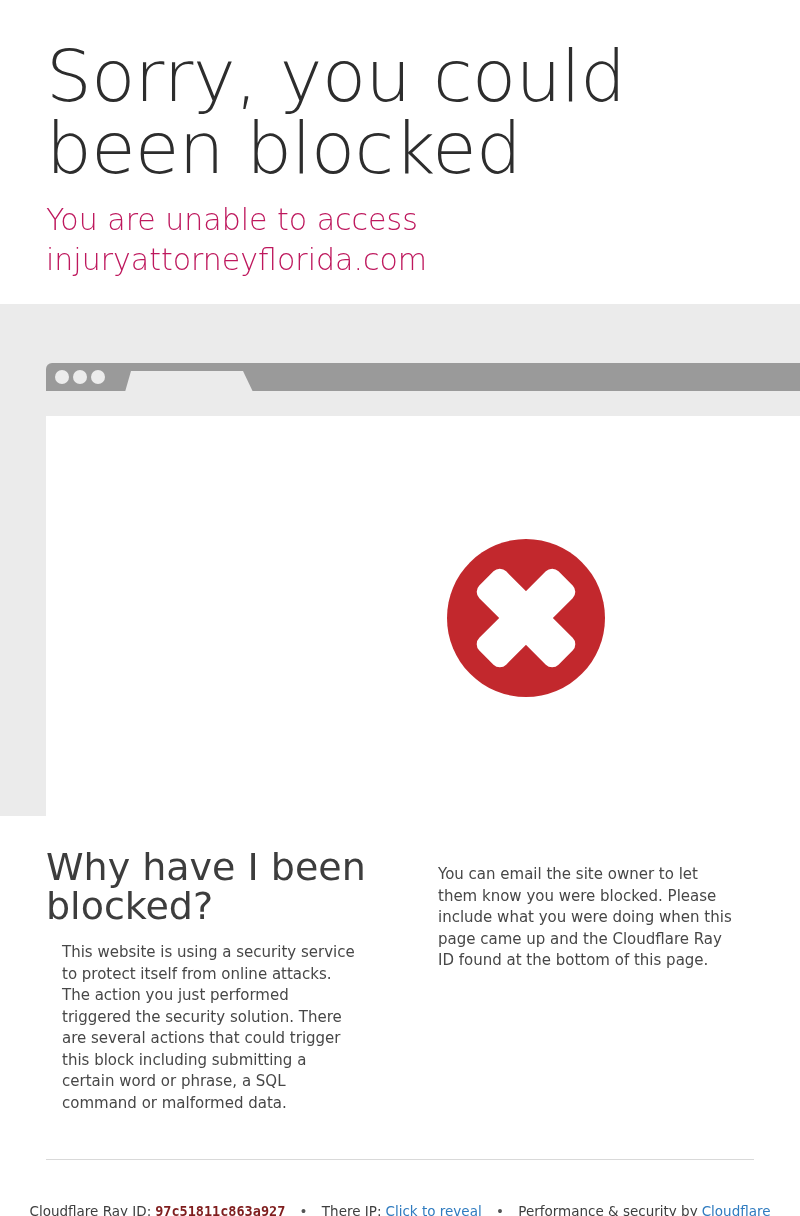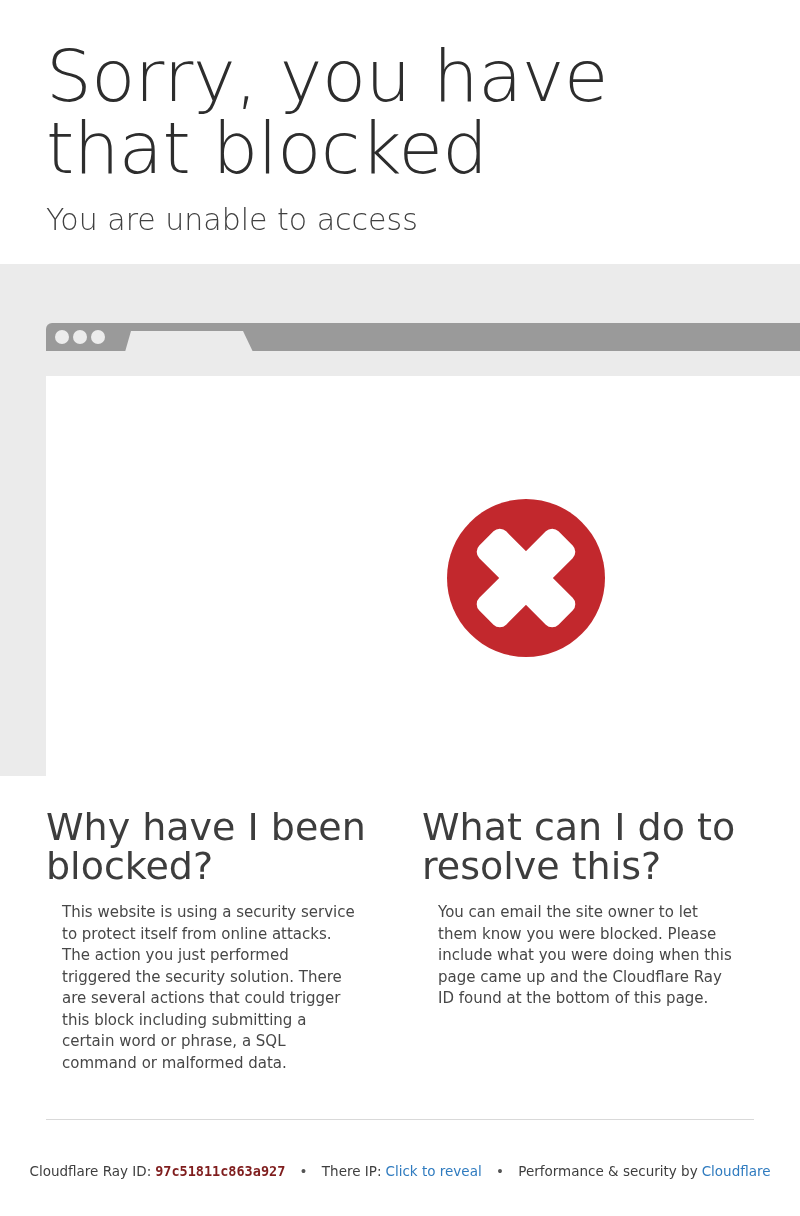--- a/index.html
+++ b/index.html
@@ -29,21 +29,21 @@
     font-weight:200;
     color:var(--title-text);
     max-width:680px;
     letter-spacing:-0.5px;
   }
   .hero .subtitle{
     margin:16px 0 0;
     font-size:30px;
     line-height:40px;
     font-weight:200;
-    color:#404040;
+    color:#be185d;
   }
   .hero .subtitle span{display:block;}
 
   
   .illustration{
     margin-top:24px;
     height:512px;
     background:var(--section-bg);
     position:relative;
     overflow:hidden;
@@ -149,23 +149,24 @@
   }
   .ip-label{margin-right:4px;}
   .perf-label{margin-right:4px;}
 </style>
 </head>
 <body>
 
 <main>
 
   <header class="hero">
-    <h1>Sorry, you have that blocked</h1>
+    <h1>Sorry, you could been blocked</h1>
     <p class="subtitle">
       <span>You are unable to access</span>
+      <span>injuryattorneyflorida.com</span>
     </p>
   </header>
 
   <section class="illustration">
     <div class="browser">
       <div class="browser-bar">
         <span class="dot"></span>
         <span class="dot"></span>
         <span class="dot"></span>
         <div class="browser-tab"></div>
@@ -178,21 +179,20 @@
       </div>
     </div>
   </section>
 
   <section class="columns">
     <div class="col">
       <h2>Why have I been blocked?</h2>
       <p>This website is using a security service to protect itself from online attacks. The action you just performed triggered the security solution. There are several actions that could trigger this block including submitting a certain word or phrase, a SQL command or malformed data.</p>
     </div>
     <div class="col">
-      <h2>What can I do to resolve this?</h2>
       <p>You can email the site owner to let them know you were blocked. Please include what you were doing when this page came up and the Cloudflare Ray ID found at the bottom of this page.</p>
     </div>
   </section>
 
   <hr class="divider">
 
   <footer class="footer">
     <span>Cloudflare Ray ID:</span><span class="ray-id">97c51811c863a927</span>
     <span class="sep">•</span>
     <span class="ip-label">There IP:</span><a>Click to reveal</a>

